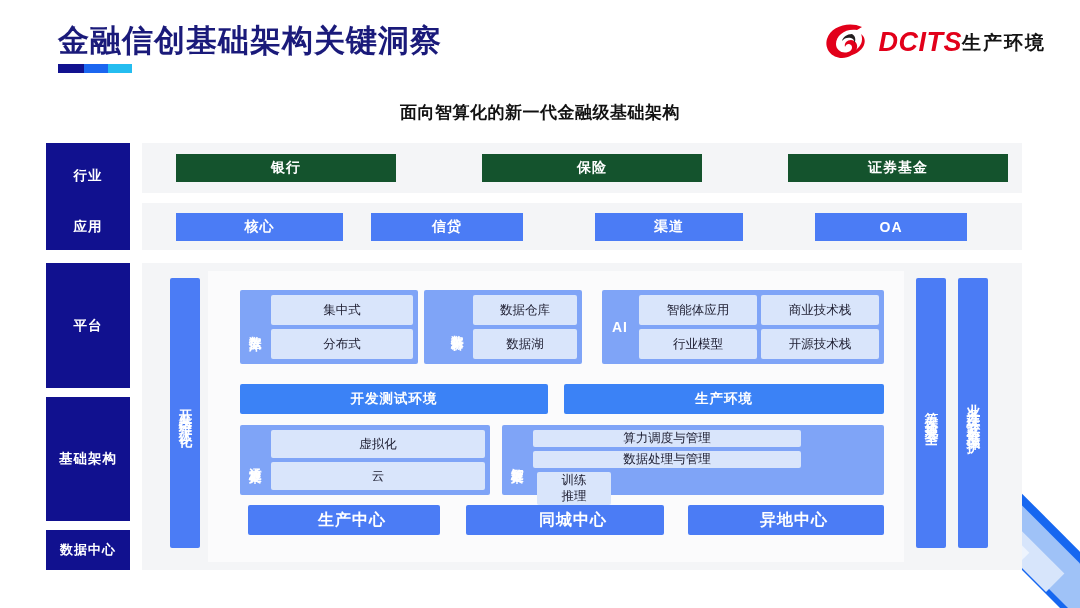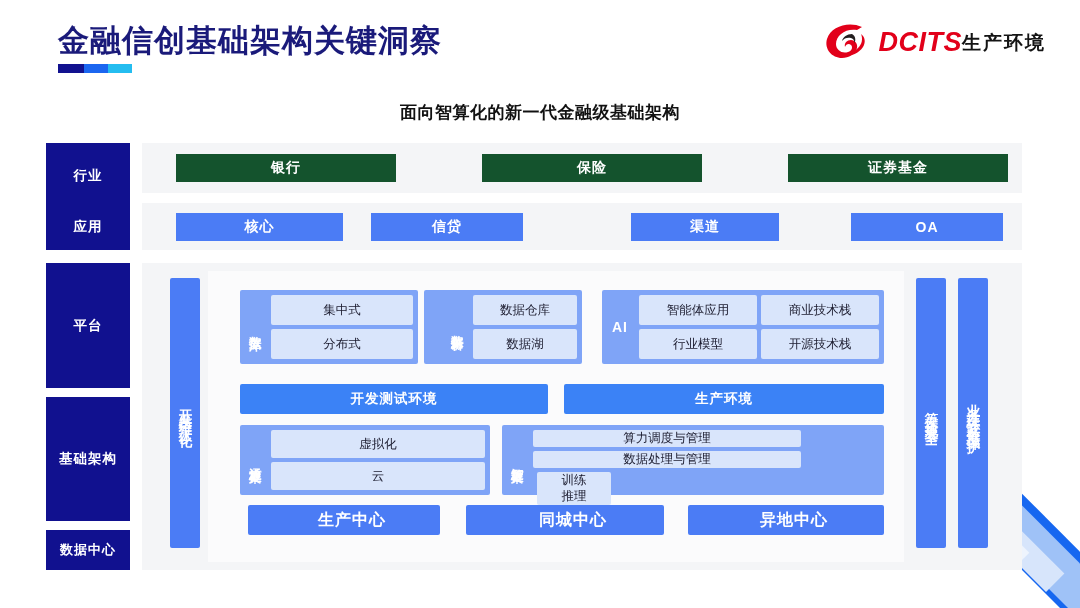--- a/index.html
+++ b/index.html
@@ -109,21 +109,21 @@
   }
   .chip-industry { background: #14532d; }
   .chip-app      { background: #4b7cf5; }
 
   .ind-1 { width: 220px; margin-left: 22px; }
   .ind-2 { width: 220px; margin-left: 86px; }
   .ind-3 { width: 220px; margin-left: 86px; }
 
   .app-1 { width: 167px; margin-left: 22px; }
   .app-2 { width: 152px; margin-left: 28px; }
-  .app-3 { width: 148px; margin-left: 108px; }
+  .app-3 { width: 148px; margin-left: 72px; }
   .app-4 { width: 152px; margin-left: 72px; }
 
   
   .inner-panel {
     position: absolute; left: 208px; top: 271px;
     width: 696px; height: 291px;
     background: #fbfbfc;
   }
 
   

